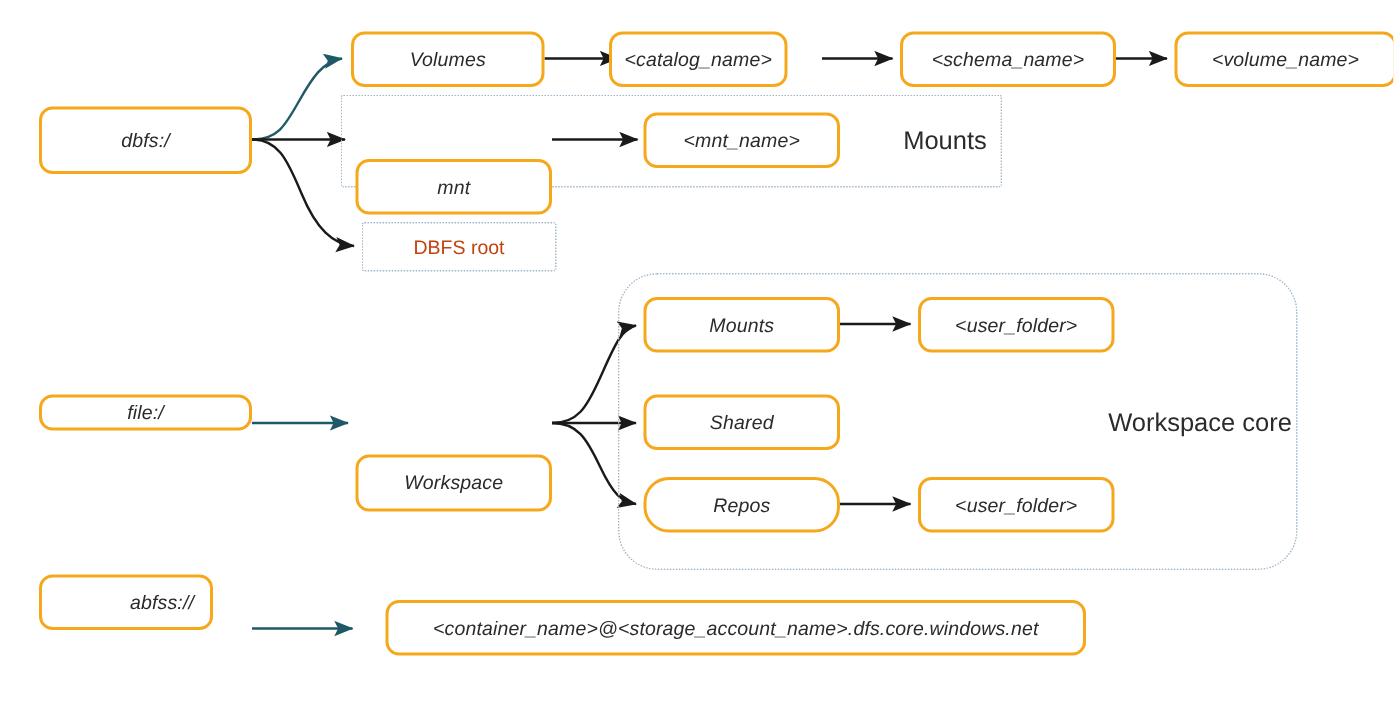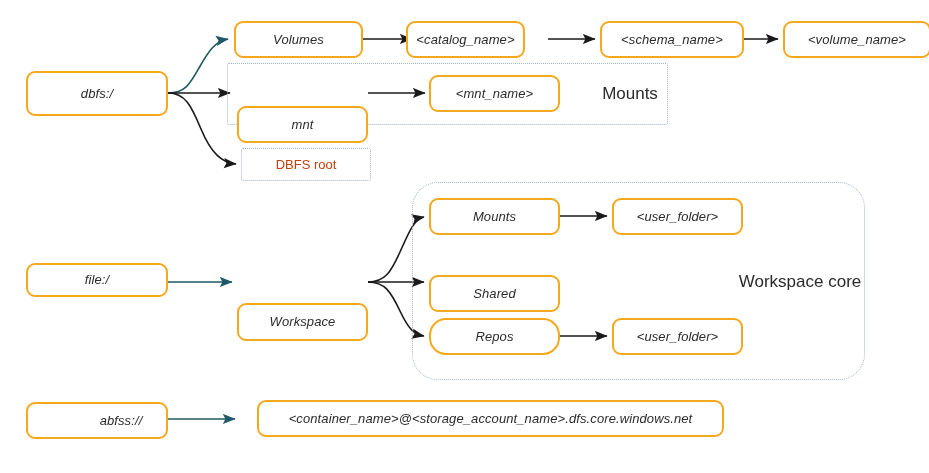--- a/index.html
+++ b/index.html
@@ -138,33 +138,33 @@
   <div class="node" style="left:783px; top:21px; width:148px; height:37px;">&lt;volume_name&gt;</div>
 
   <div class="node" style="left:237px; top:75px; width:131px; height:37px;margin-top:31px;">mnt</div>
 
   <div class="node" style="left:429px; top:75px; width:131px; height:37px;">&lt;mnt_name&gt;</div>
 
   <div class="dbfs-root-label" style="left:241px; top:148px; width:130px; height:33px;">DBFS root</div>
 
   <div class="group-label" style="left:575px; top:78px; width:110px; height:31px;">Mounts</div>
 
-  <div class="node" style="left:26px; top:263px; width:142px; height:34px;">file:/</div>
+  <div class="node" style="left:26px; top:263px; width:142px; height:24px;">file:/</div>
 
   <div class="node" style="left:237px; top:263px; width:131px; height:38px;margin-top:40px;">Workspace</div>
 
   <div class="node" style="left:429px; top:198px; width:131px; height:37px;">Mounts</div>
 
   <div class="node" style="left:612px; top:198px; width:131px; height:37px;">&lt;user_folder&gt;</div>
 
-  <div class="node" style="left:429px; top:263px; width:131px; height:37px;margin-top:12px;">Shared</div>
+  <div class="node" style="left:429px; top:263px; width:131px; height:37px;">Shared</div>
 
   <div class="node" style="left:429px; top:318px; width:131px; height:37px;border-radius:17px;">Repos</div>
 
   <div class="node" style="left:612px; top:318px; width:131px; height:37px;">&lt;user_folder&gt;</div>
 
   <div class="group-label" style="left:740px; top:266px; width:120px; height:31px;">Workspace core</div>
 
-  <div class="node" style="left:26px; top:402px; width:142px; height:37px;padding-left:48px;">abfss://</div>
+  <div class="node" style="left:26px; top:383px; width:116px; height:37px;padding-left:48px;">abfss://</div>
 
   <div class="node" style="left:240px; top:400px; width:467px; height:37px;margin-left:17px;">&lt;container_name&gt;@&lt;storage_account_name&gt;.dfs.core.windows.net</div>
 
 </div>
 
 </body></html>

